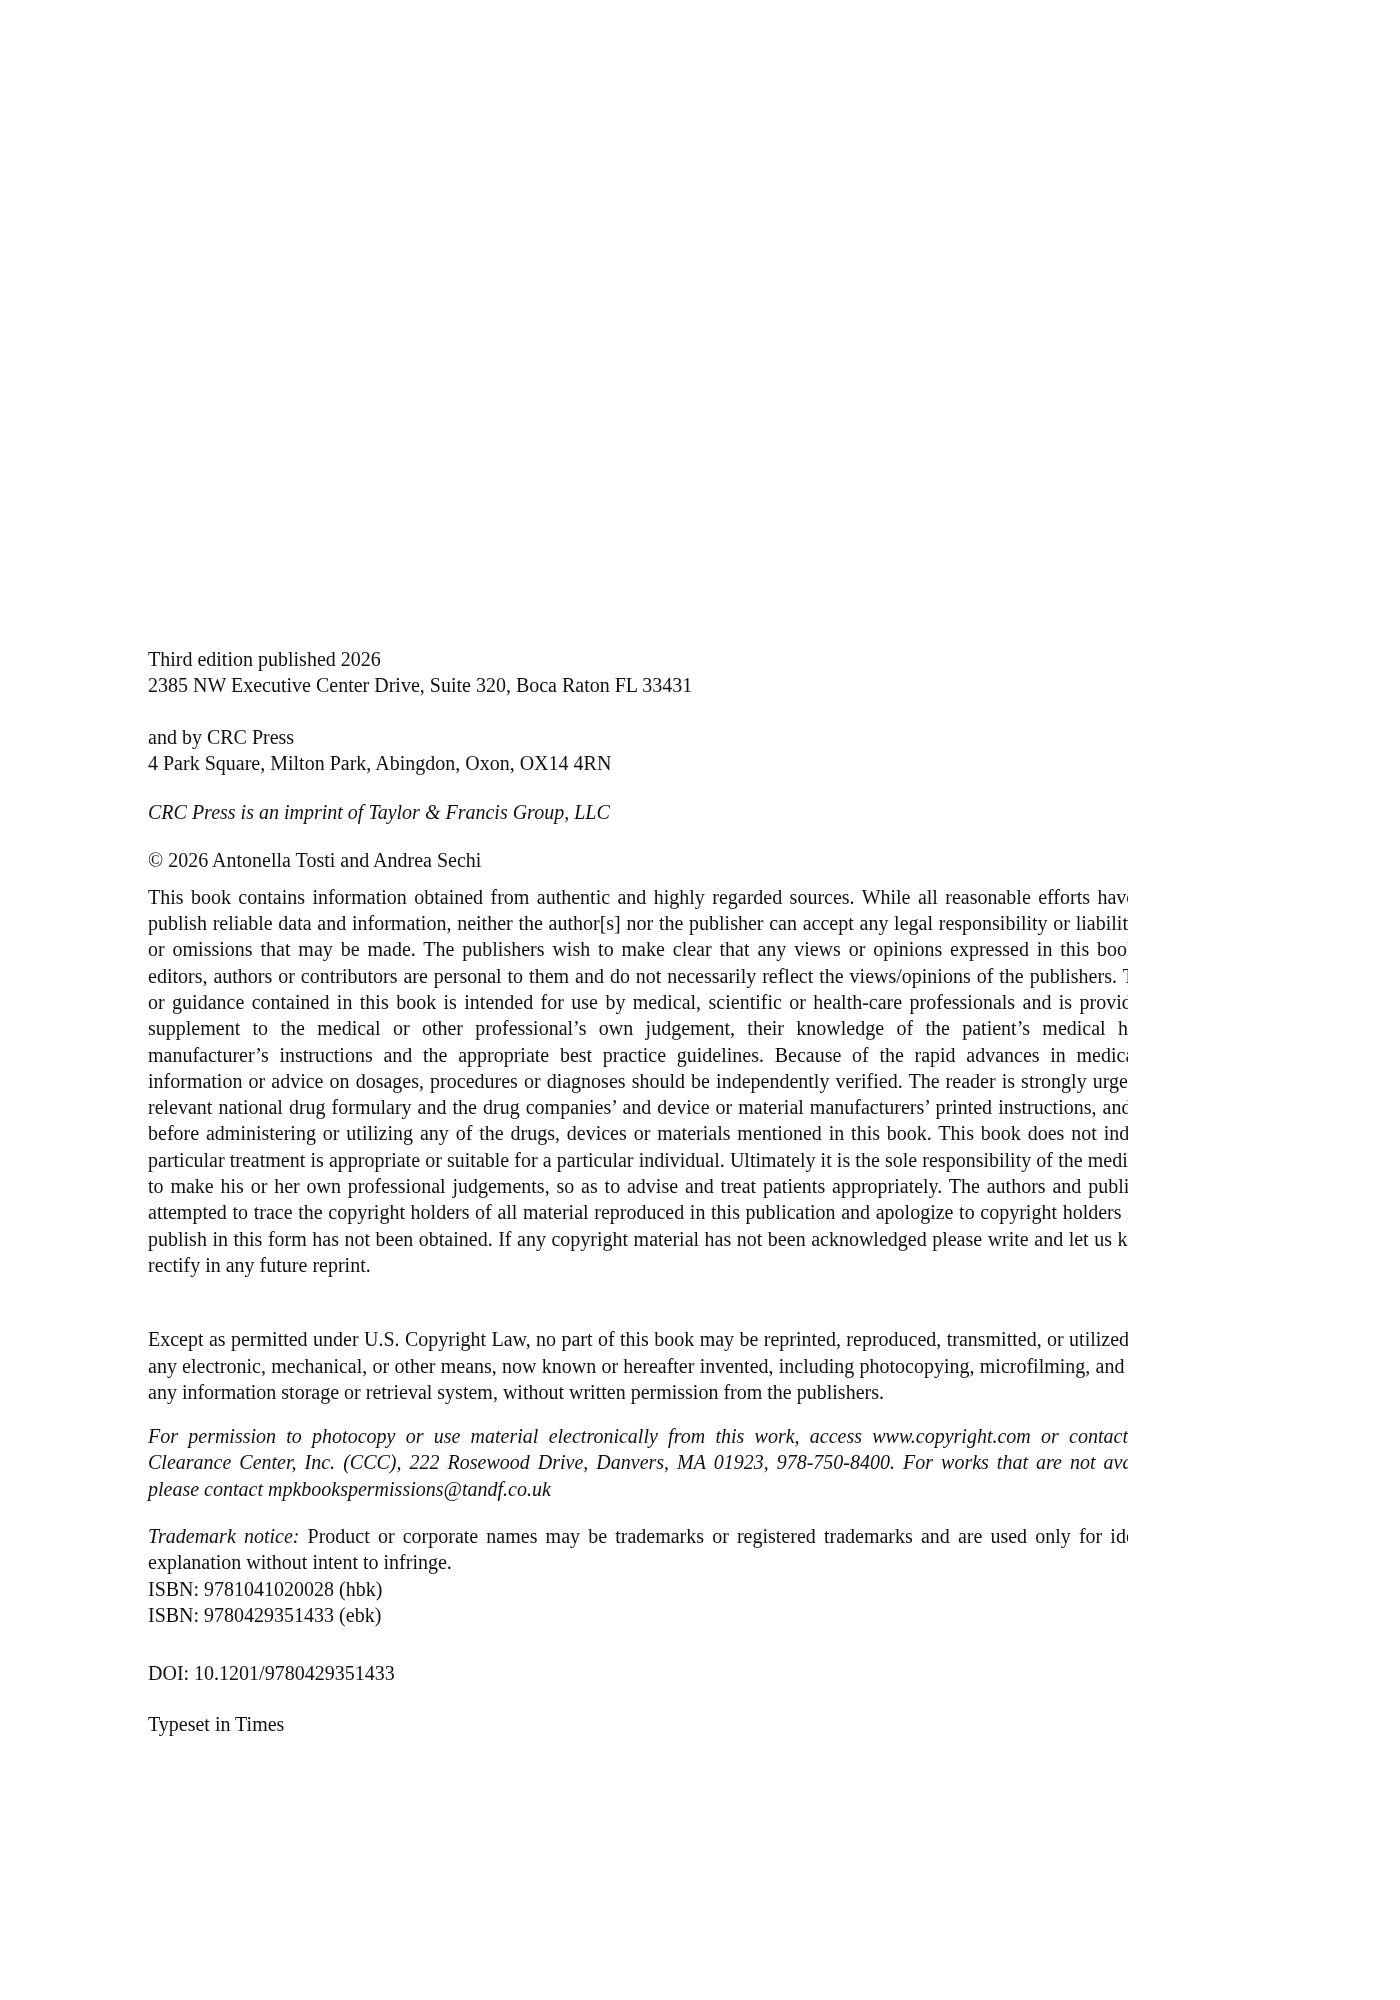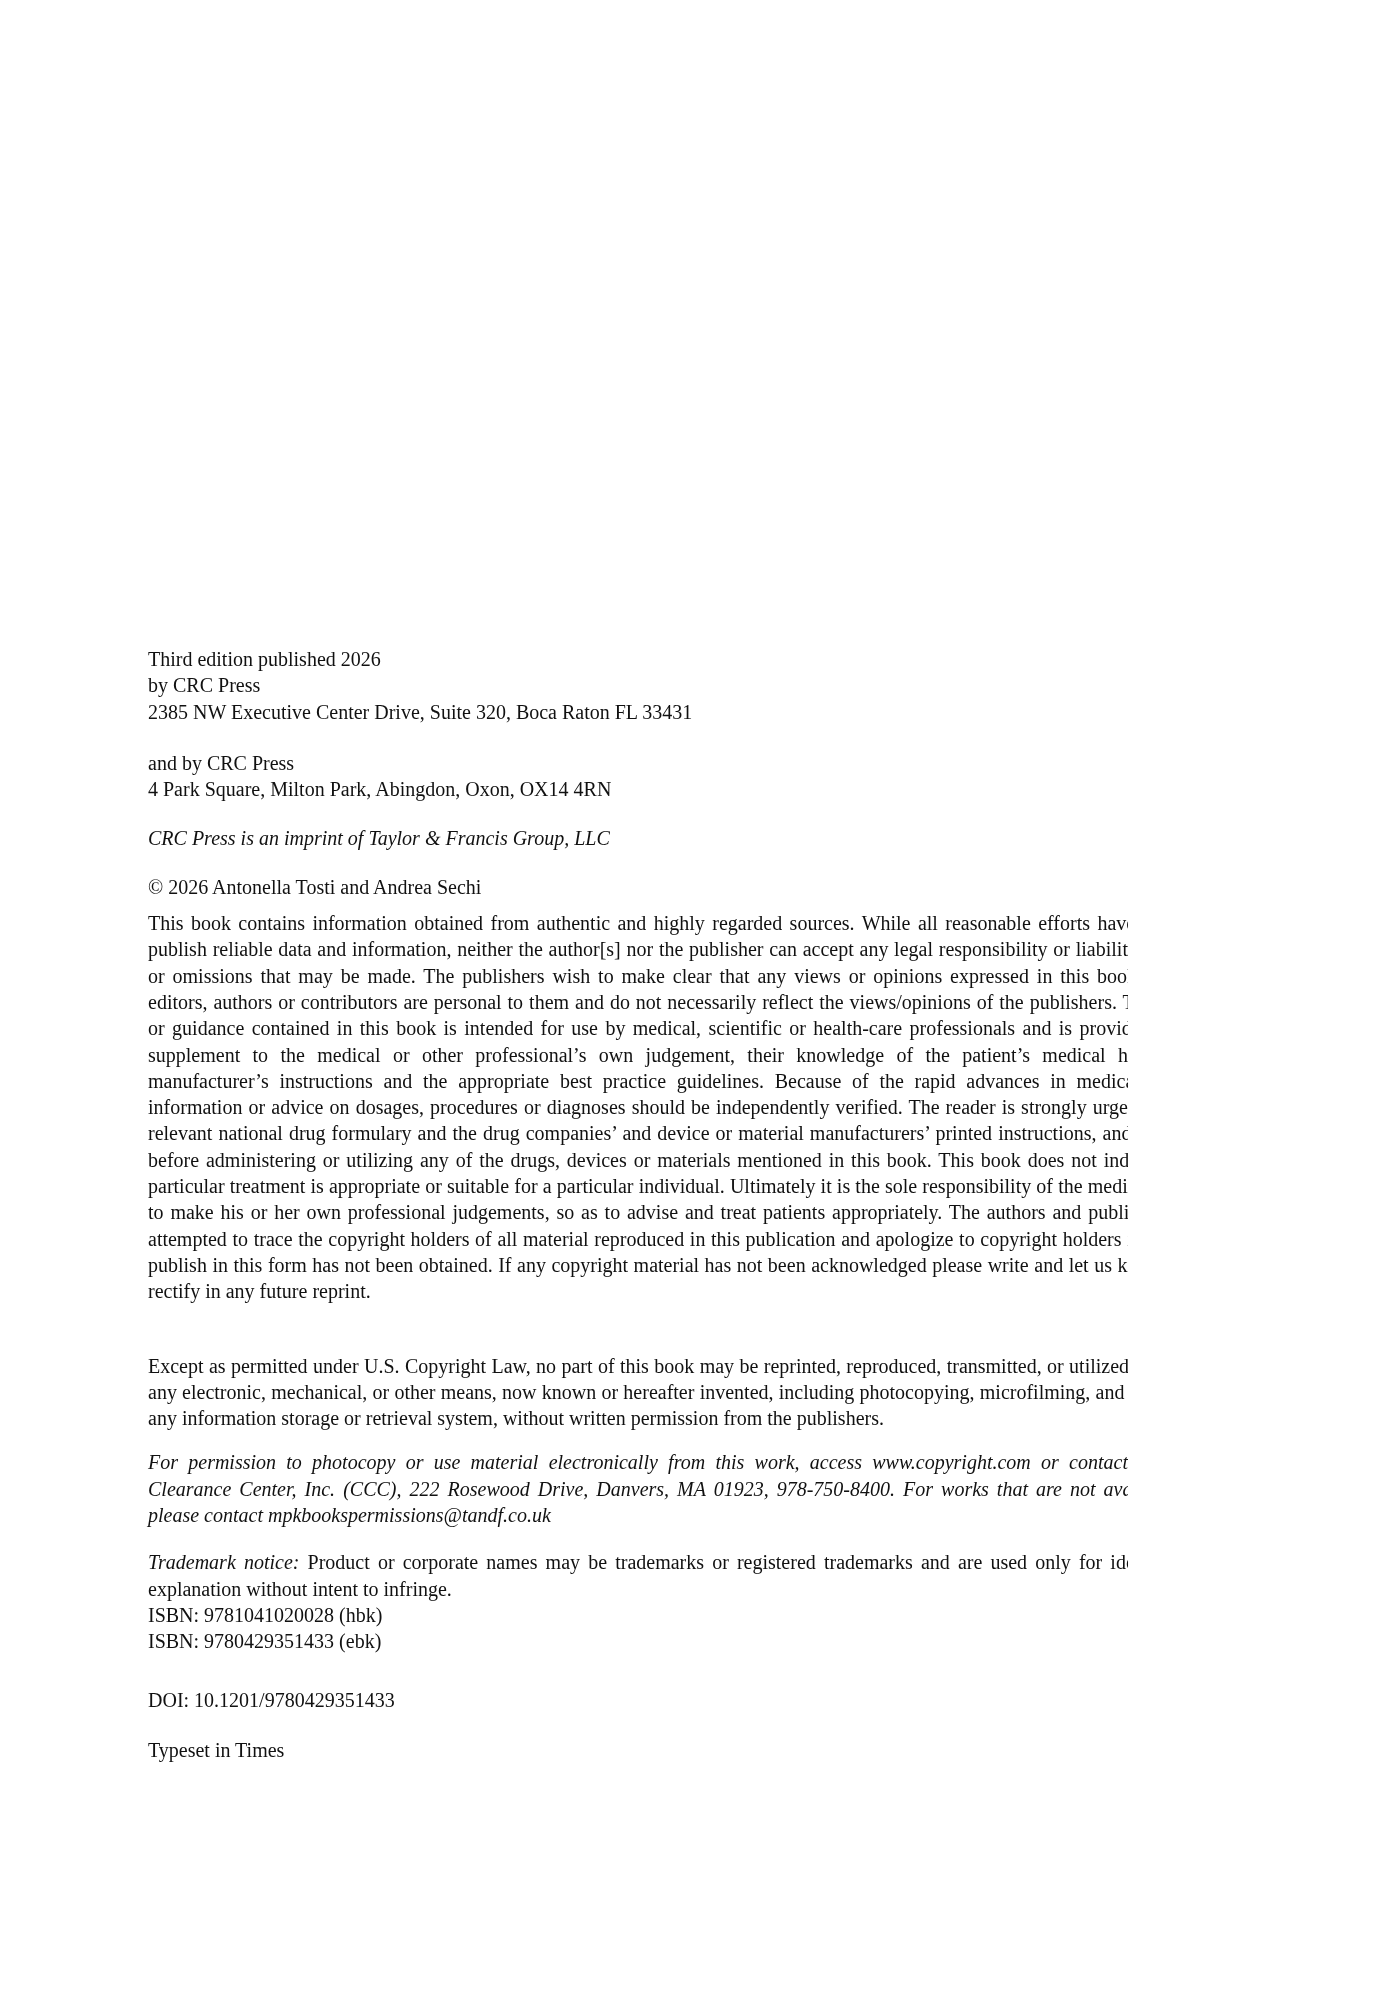--- a/index.html
+++ b/index.html
@@ -44,21 +44,20 @@
   .italic { font-style: italic; }
 </style>
 </head>
 <body>
 
 <div class="page">
   <div class="content">
 
     <div class="blk mb1">
       <p>Third edition published 2026</p>
-      <p>by CRC Press</p>
       <p>2385 NW Executive Center Drive, Suite 320, Boca Raton FL 33431</p>
     </div>
 
     <div class="blk mb2">
       <p>and by CRC Press</p>
       <p>4 Park Square, Milton Park, Abingdon, Oxon, OX14 4RN</p>
     </div>
 
     <div class="blk mb3">
       <p class="italic">CRC Press is an imprint of Taylor &amp; Francis Group, LLC</p>

